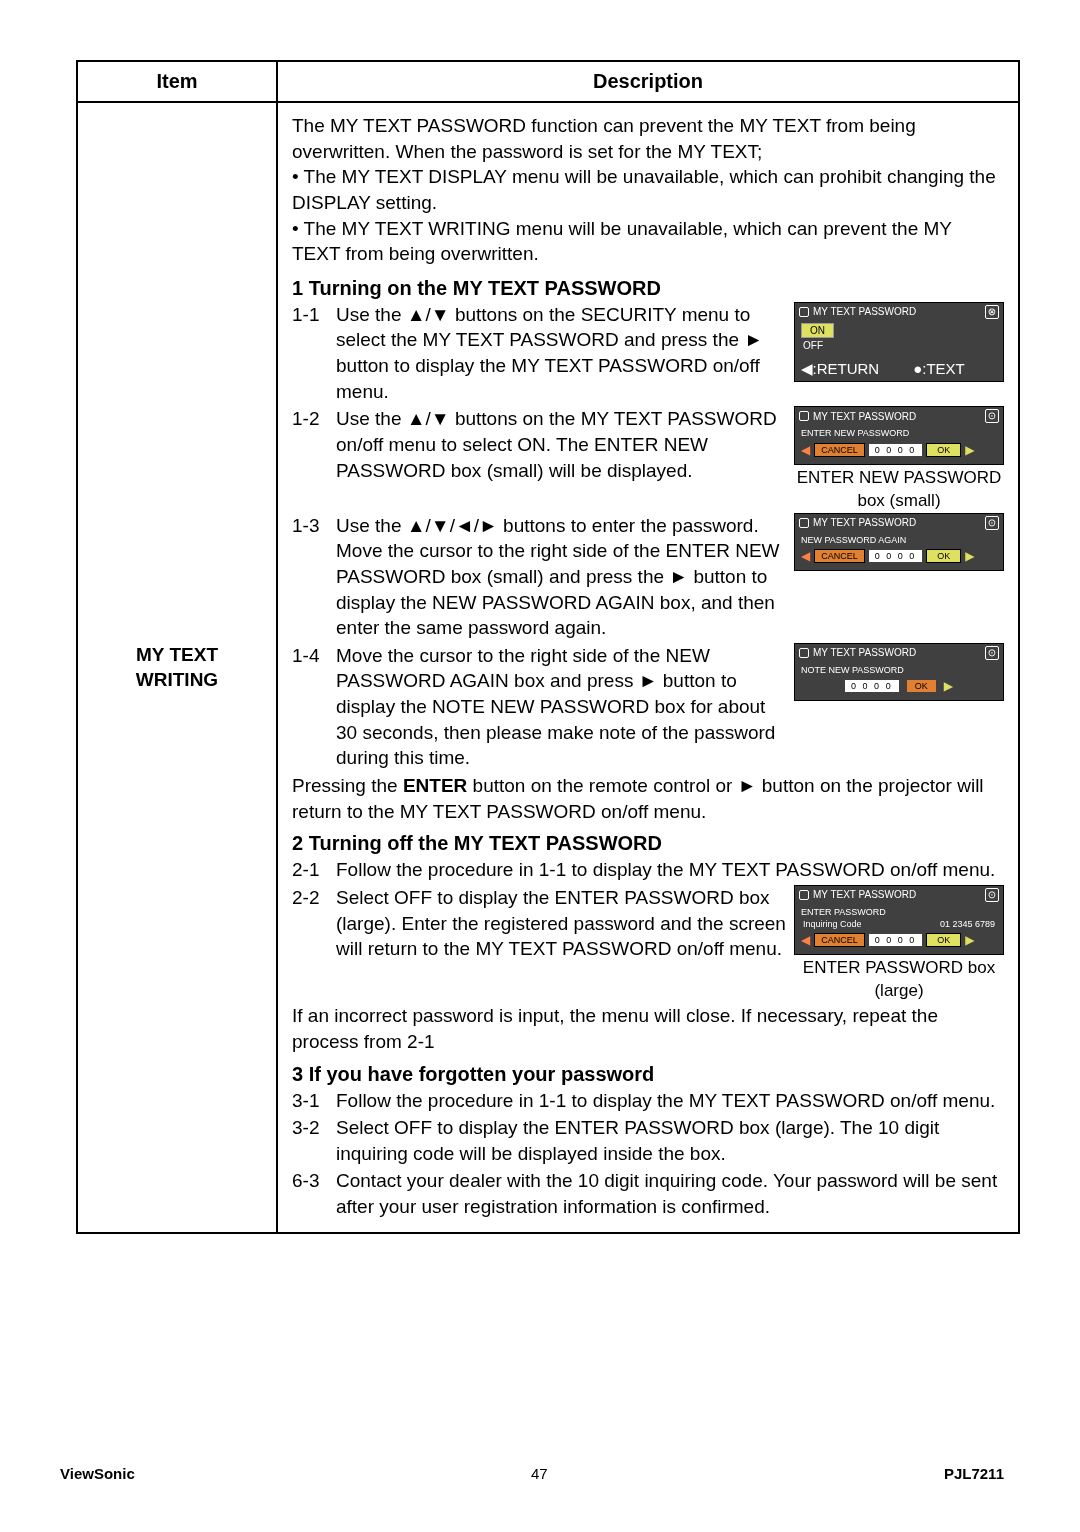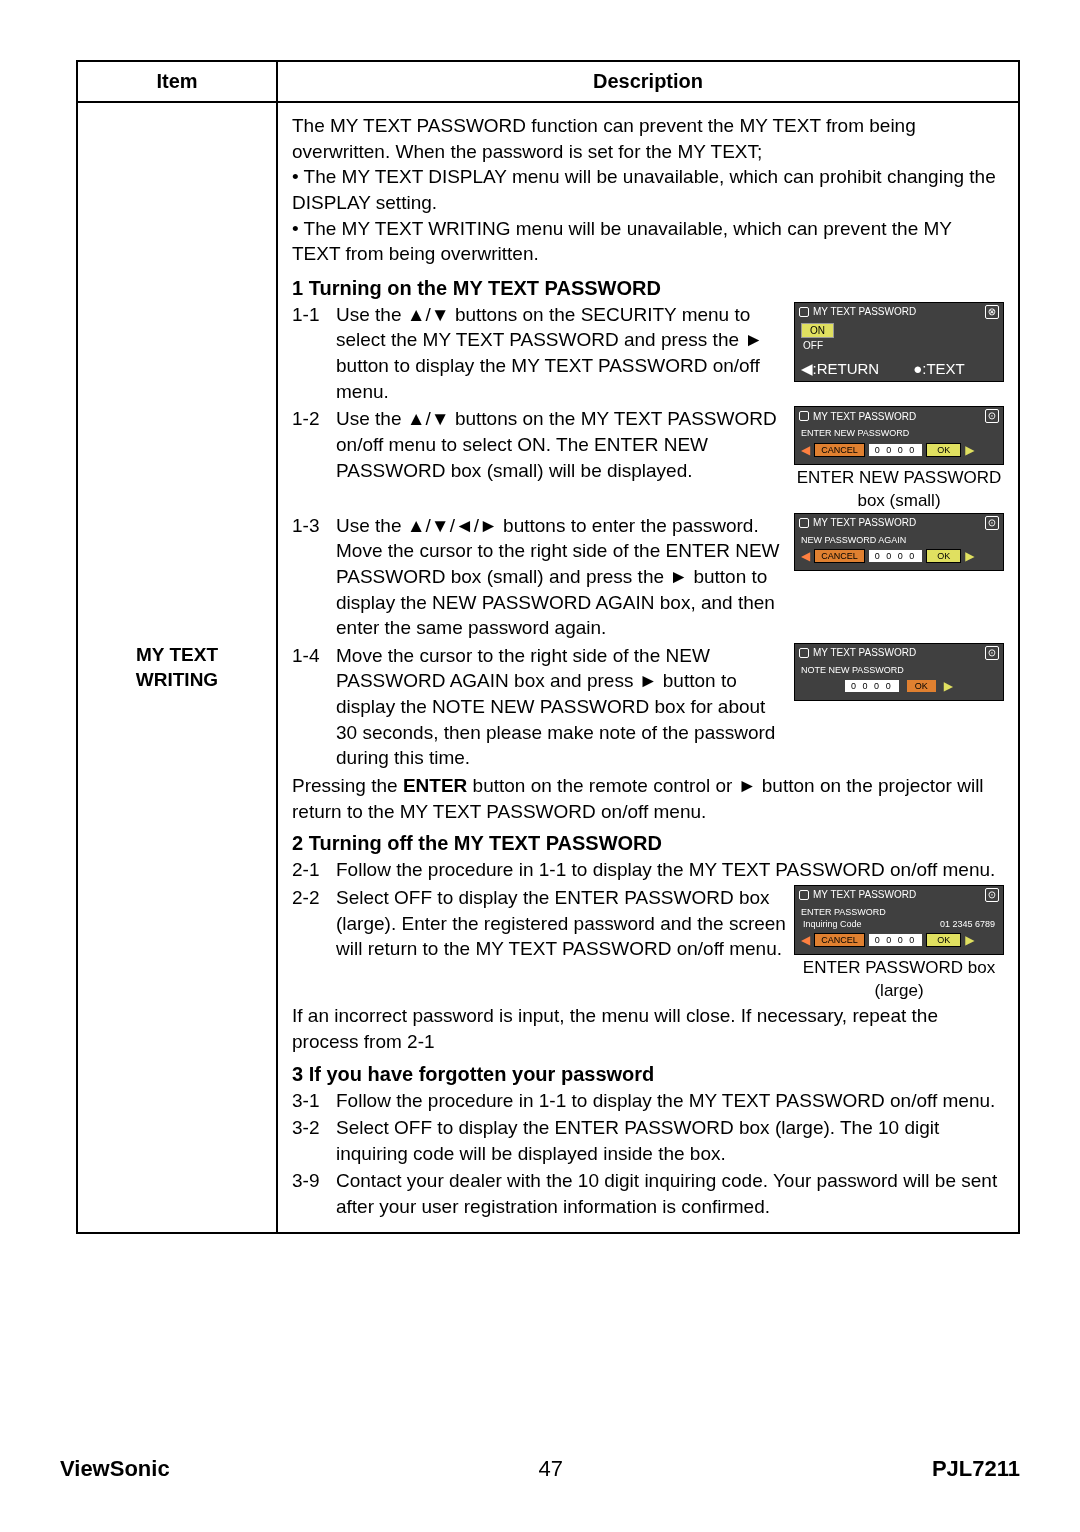--- a/index.html
+++ b/index.html
@@ -27,21 +27,21 @@
 .pw-row { display:flex; align-items:center; gap:4px; padding:2px 0; }
 .btn-cancel { background:#e08030;color:#000;font-size:9px;padding:0 6px;border:1px solid #000; }
 .btn-ok { background:#e0e060;color:#000;font-size:9px;padding:0 10px;border:1px solid #000; }
 .pw-digits { background:#fff;color:#000;font-size:9px;padding:0 6px;letter-spacing:2px; }
 .arrow-left { color:#ff8040; font-size:12px; }
 .arrow-right { color:#e0e060; font-size:12px; }
 .note-row { background:#e08030;color:#000;font-size:9px;padding:0 8px;display:inline-block; }
 .caption { font-size: 17px; text-align: center; margin-top: 2px; color:#000; }
 .inquiry-row { display:flex;justify-content:space-between;font-size:9px;color:#fff;padding:0 2px; }
 .continued { margin-top: 20px; font-size: 19px; }
-.footer { position: absolute; bottom: 50px; left: 60px; right: 60px; display: flex; justify-content: space-between; font-size: 22px; }
+.footer { position: absolute; bottom: 50px; left: 60px; right: 76px; display: flex; justify-content: space-between; font-size: 15px; }
 .footer-left { font-weight: bold; }
 .footer-right { font-weight: bold; }
 .clear { clear: both; }
 </style>
 </head>
 <body>
 
 <div class="page">
 <table class="main">
 <thead>
@@ -218,21 +218,21 @@
 
 <div class="step-row">
 <div class="step-num">3-1</div>
 <div class="step-txt">Follow the procedure in 1-1 to display the MY TEXT PASSWORD on/off menu.</div>
 </div>
 <div class="step-row">
 <div class="step-num">3-2</div>
 <div class="step-txt">Select OFF to display the ENTER PASSWORD box (large). The 10 digit inquiring code will be displayed inside the box.</div>
 </div>
 <div class="step-row">
-<div class="step-num">3-9</div>
+<div class="step-num">6-3</div>
 <div class="step-txt">Contact your dealer with the 10 digit inquiring code. Your password will be sent after your user registration information is confirmed.</div>
 </div>
 
 </td>
 </tr>
 </tbody>
 </table>
 
 </div>
 

